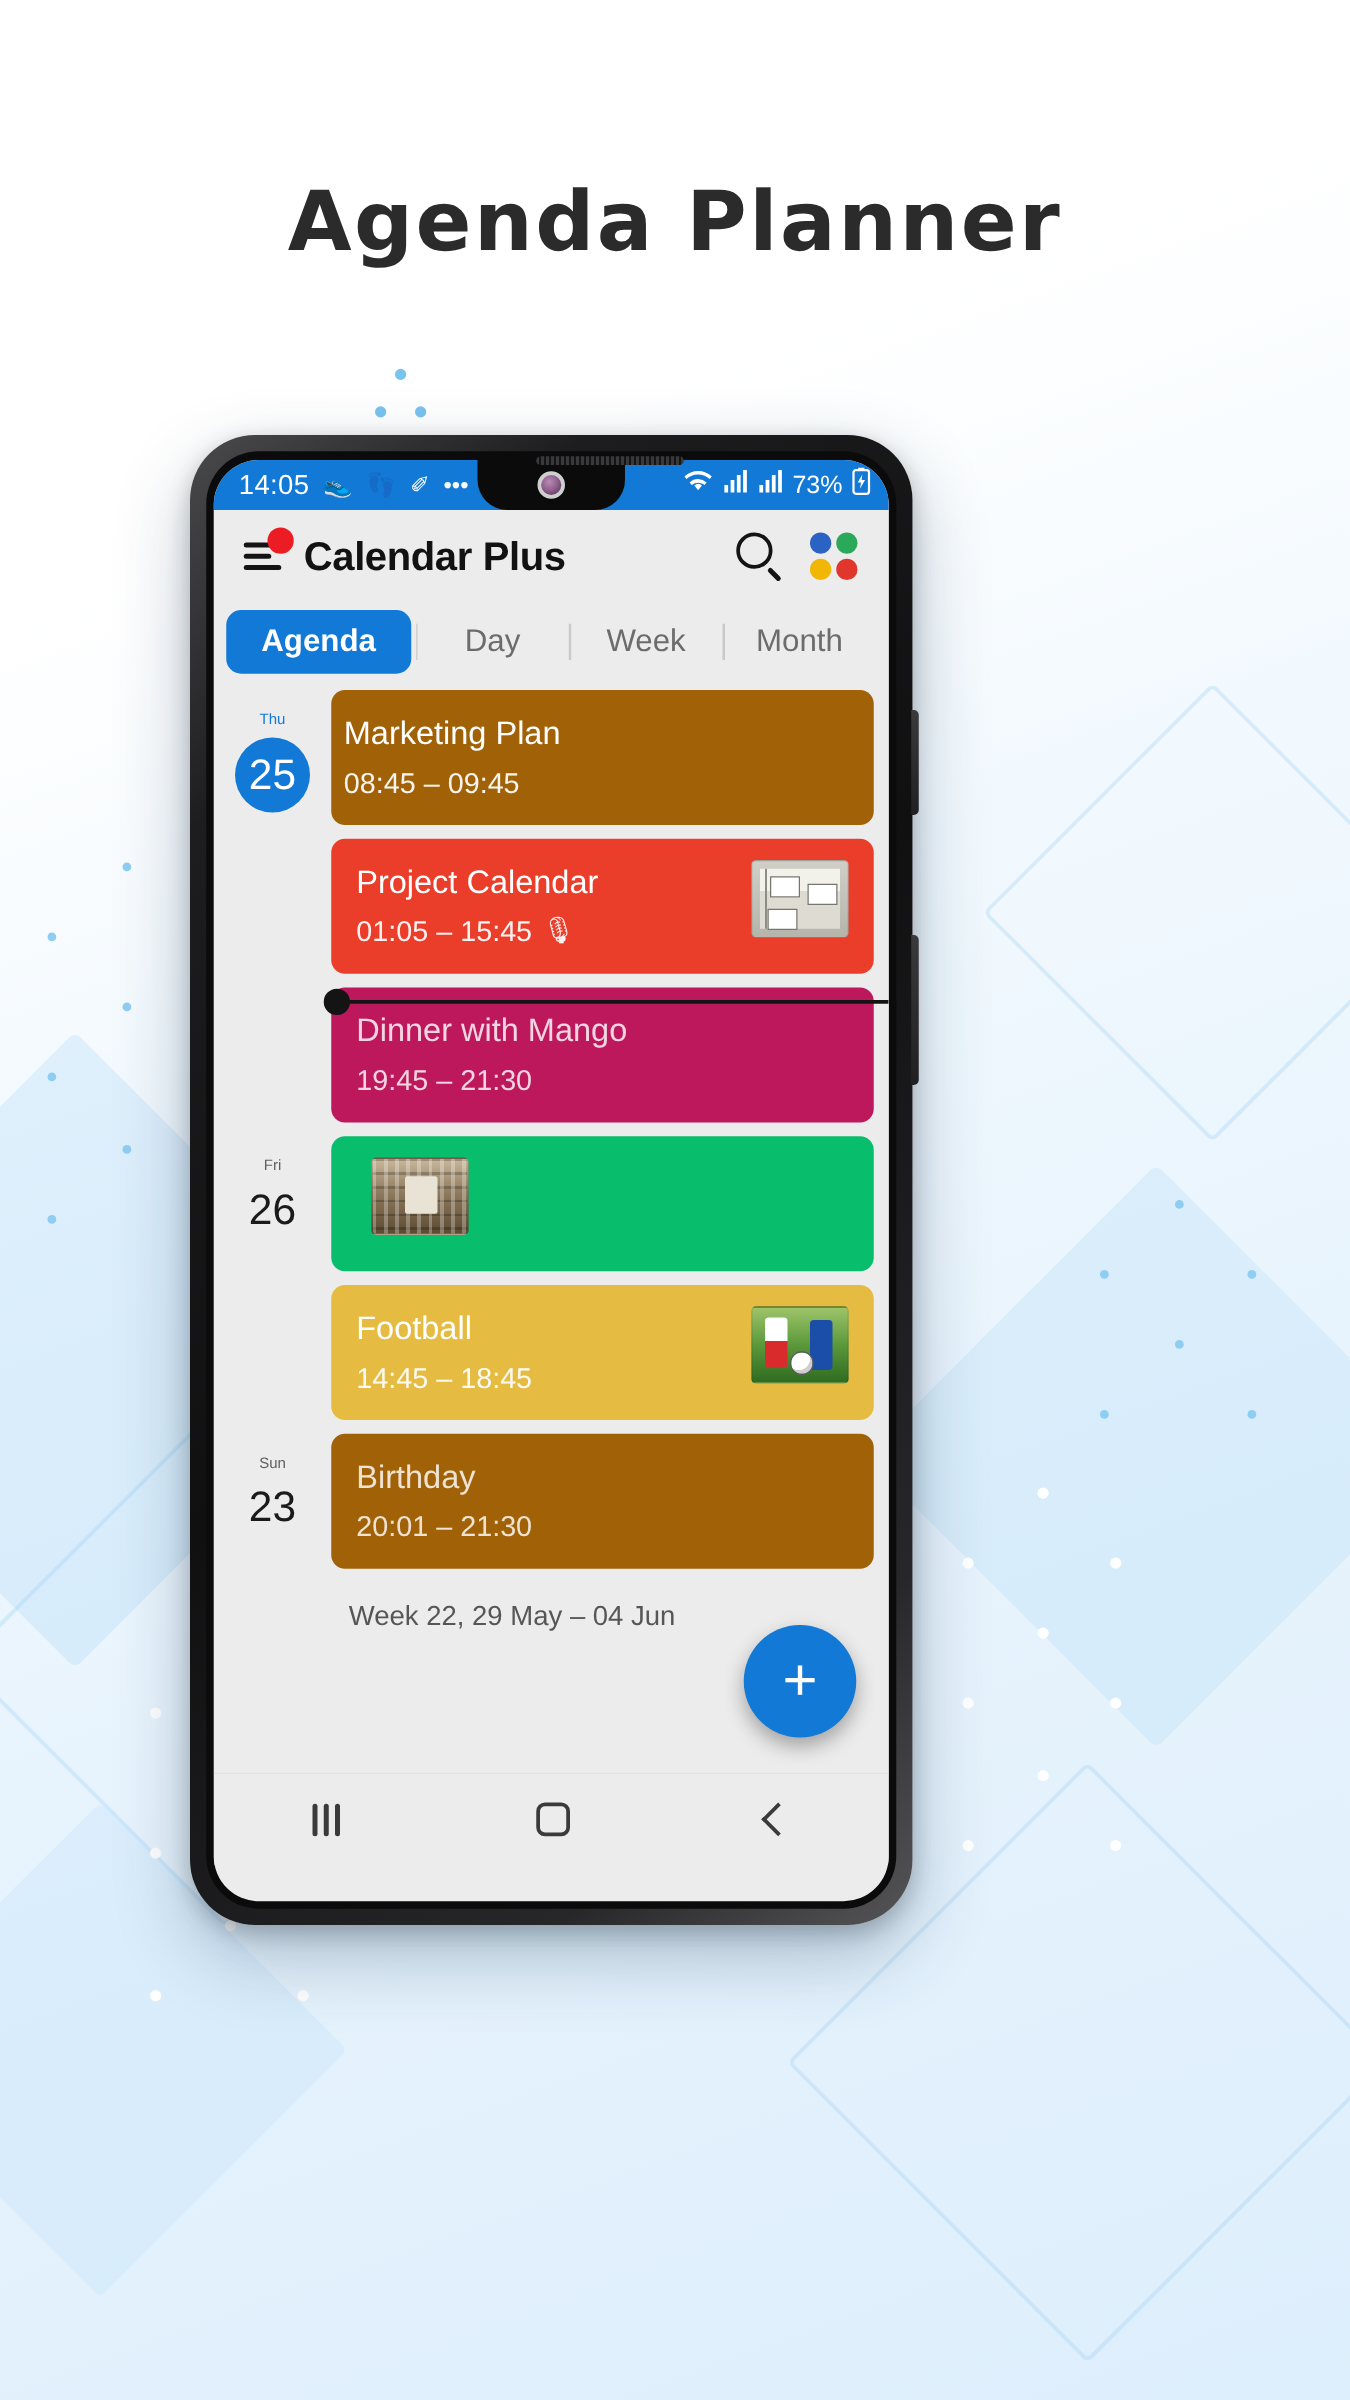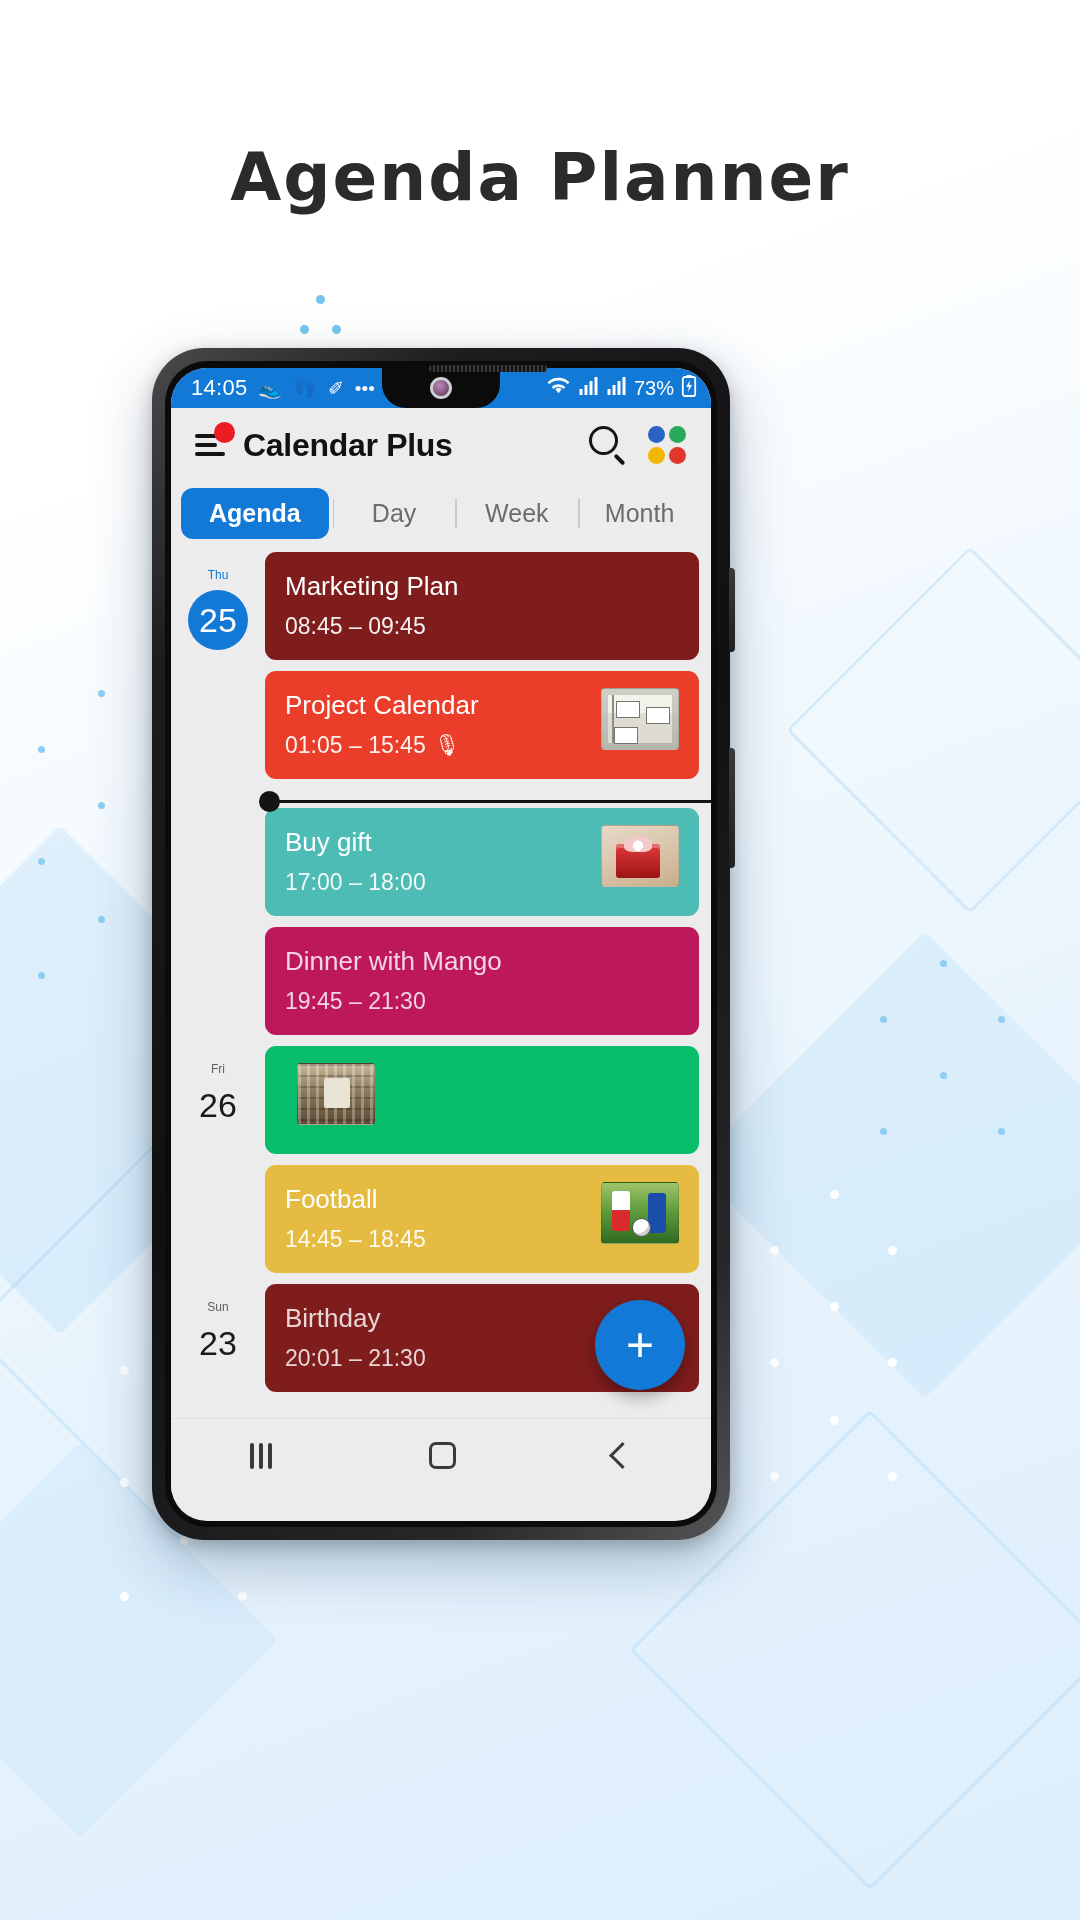--- a/index.html
+++ b/index.html
@@ -553,21 +553,21 @@
         <div class="tab">Month</div>
       </div>
 
       <div id="agenda">
 
         <div class="agenda-row">
           <div class="daycol">
             <div class="dow today">Thu</div>
             <div class="dnum today">25</div>
           </div>
-          <div class="event" style="background:#7f1d1d;">
+          <div class="event" style="background:#a16207;padding-left:10px;">
             <div>
               <div class="etitle">Marketing Plan</div>
               <div class="etime">
                   <span>08:45 – 09:45</span>
                 </div>
             </div>
           </div>
         </div>
 
         <div class="agenda-row">
@@ -581,32 +581,20 @@
               </div>
             </div>
             <div class="thumb th-doc"></div>
           </div>
         </div>
 
         <div id="nowline" style="top:256px;">
             <i></i>
           </div>
 
-        <div class="agenda-row" style="margin-top:18px;">
-          <div class="daycol"></div>
-          <div class="event" style="background:#4cbcb4;">
-            <div>
-              <div class="etitle">Buy gift</div>
-              <div class="etime">
-                  <span>17:00 – 18:00</span>
-                </div>
-            </div>
-            <div class="thumb th-gift"></div>
-          </div>
-        </div>
 
         <div class="agenda-row">
           <div class="daycol"></div>
           <div class="event faded" style="background:#be185d;">
             <div>
               <div class="etitle">Dinner with Mango</div>
               <div class="etime">
                   <span>19:45 – 21:30</span>
                 </div>
             </div>
@@ -634,21 +622,21 @@
             </div>
             <div class="thumb th-football"></div>
           </div>
         </div>
 
         <div class="agenda-row">
           <div class="daycol">
             <div class="dow">Sun</div>
             <div class="dnum">23</div>
           </div>
-          <div class="event faded" style="background:#7f1d1d;">
+          <div class="event faded" style="background:#a16207;">
             <div>
               <div class="etitle">Birthday</div>
               <div class="etime">
                   <span>20:01 – 21:30</span>
                 </div>
             </div>
           </div>
         </div>
 
         <div id="week-label">Week 22, 29 May  – 04 Jun</div>

